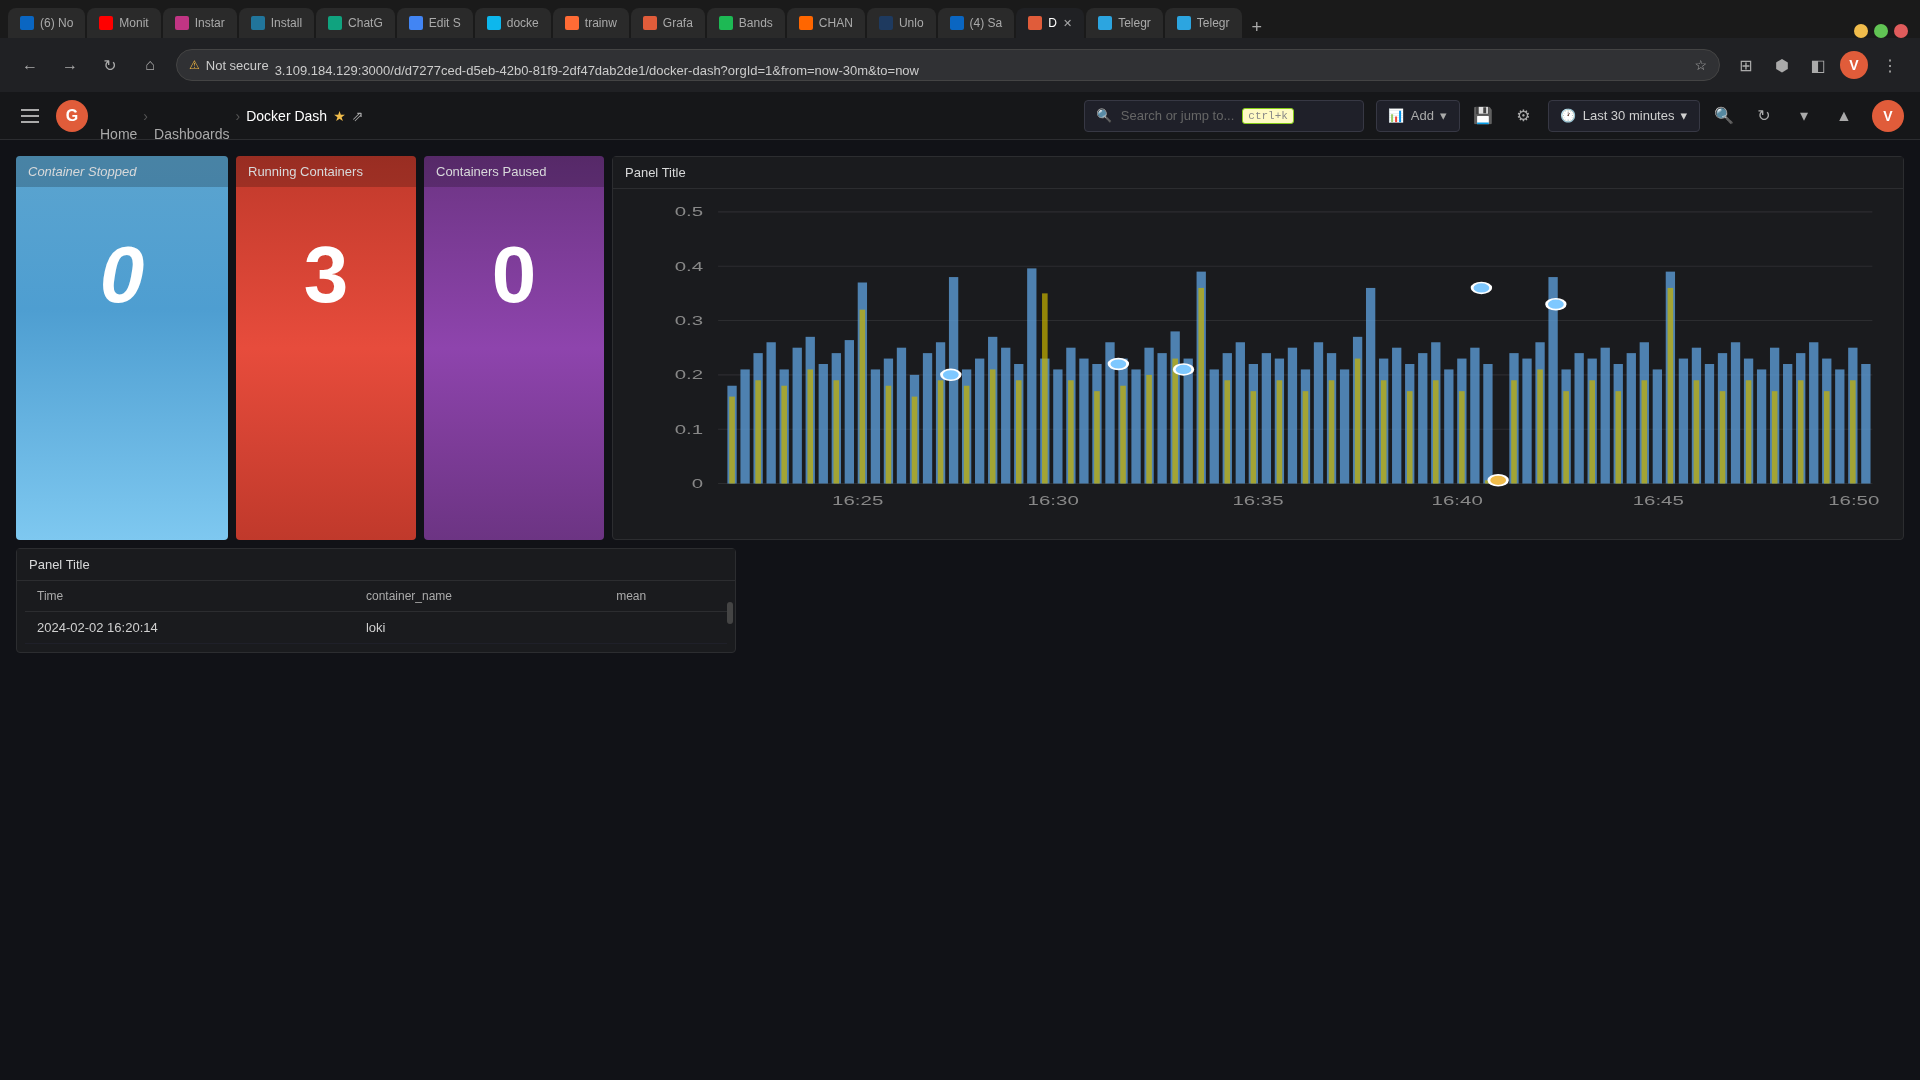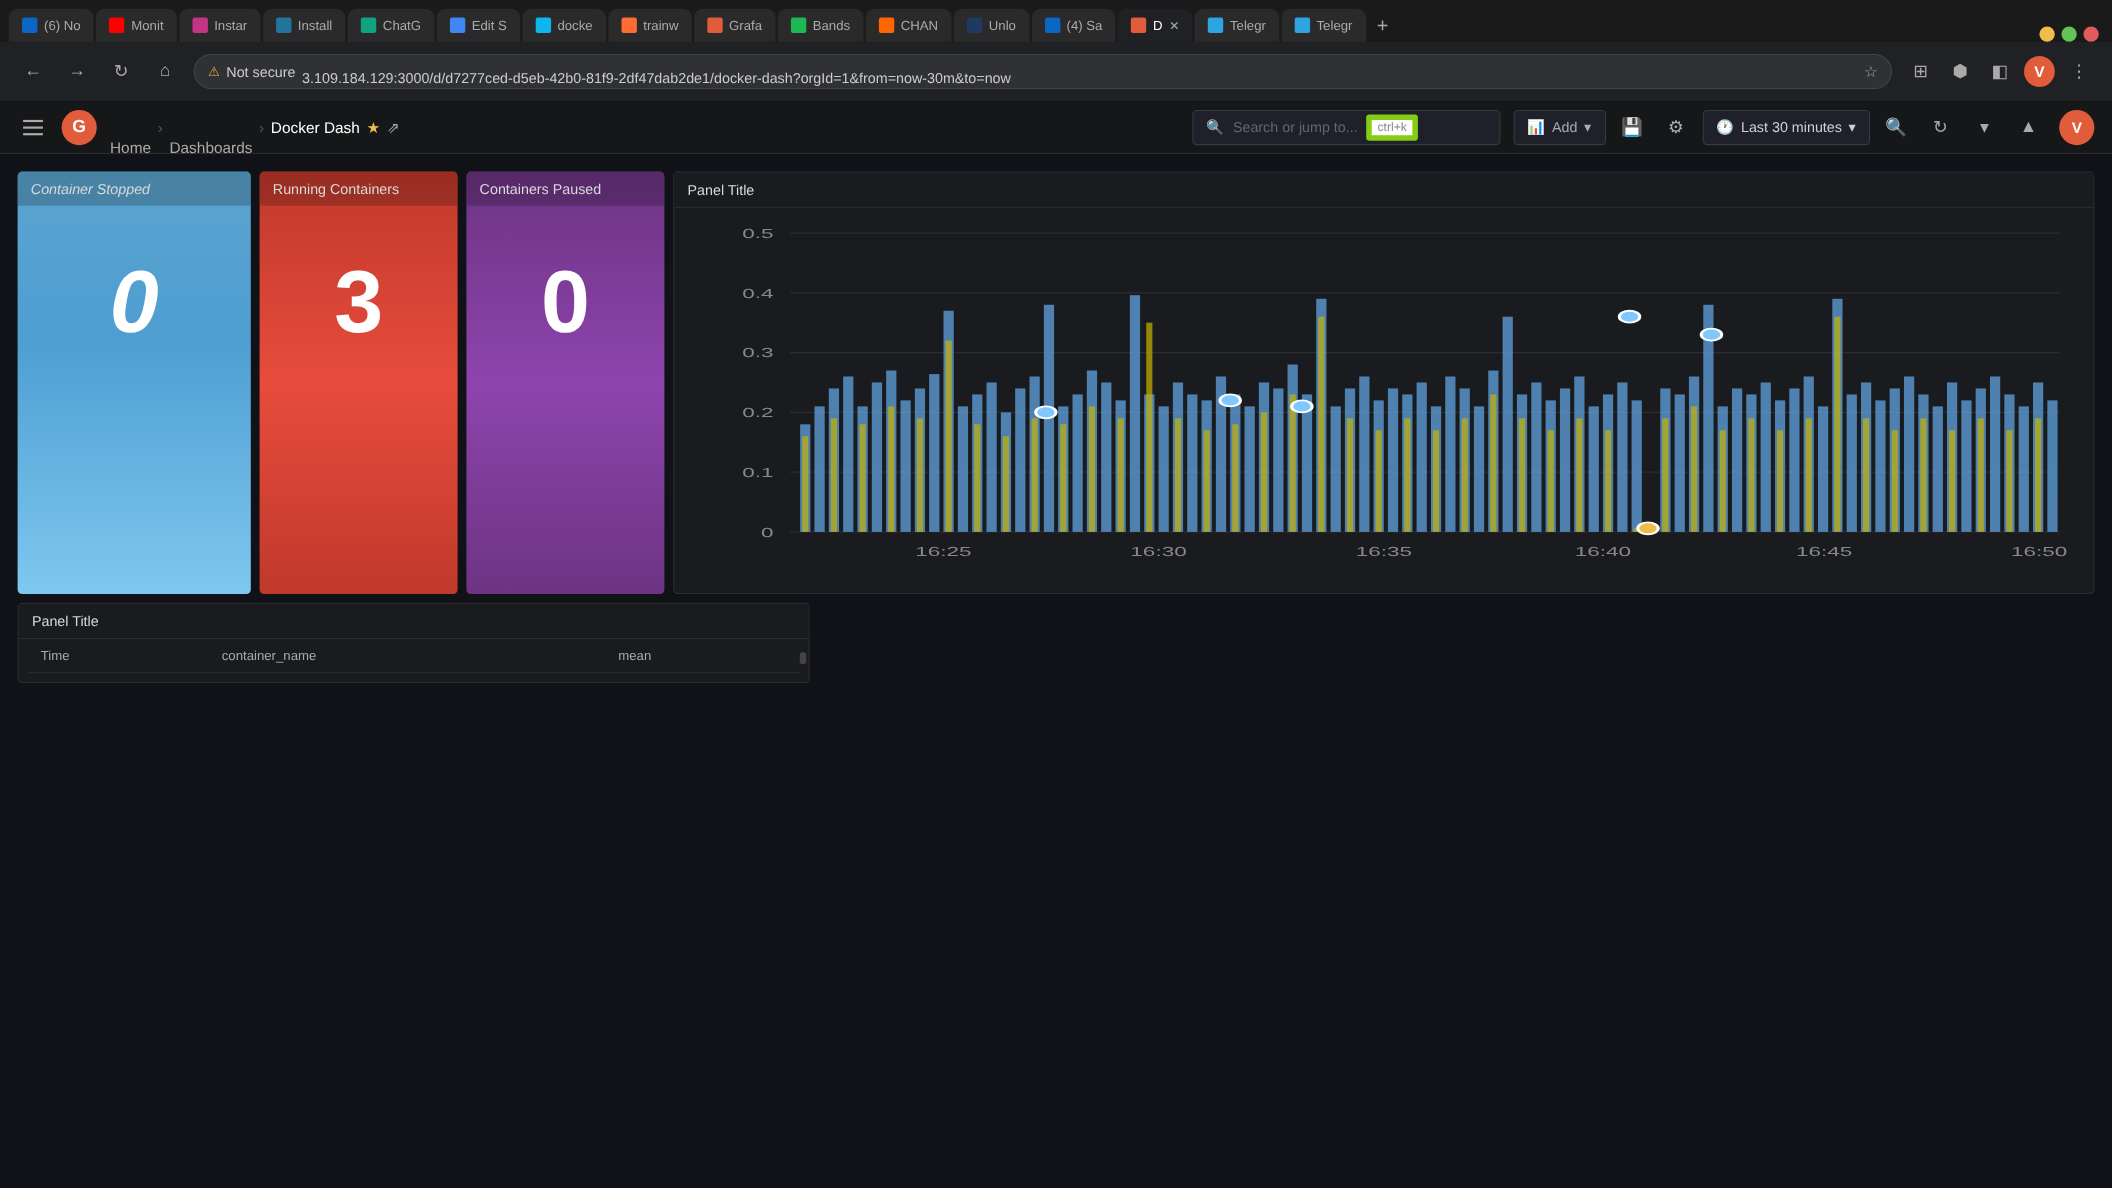--- a/index.html
+++ b/index.html
@@ -11,21 +11,21 @@
     .tab { height: 30px; padding: 0 12px; border-radius: 8px 8px 0 0; display: flex; align-items: center; gap: 6px; font-size: 12px; cursor: pointer; white-space: nowrap; max-width: 160px; overflow: hidden; background: #2a2a2a; color: #aaa; }
     .tab.active { background: #202124; color: #fff; }
     .tab-favicon { width: 14px; height: 14px; border-radius: 2px; flex-shrink: 0; }
     .tab-close { margin-left: auto; opacity: 0.6; font-size: 11px; }
     .tab-new { background: transparent; border: none; color: #aaa; font-size: 18px; cursor: pointer; padding: 0 8px; }
     .wc { width: 14px; height: 14px; border-radius: 50%; cursor: pointer; }
     .wc-min { background: #f0bc4b; }
     .wc-max { background: #61c454; }
     .wc-close { background: #e05c5c; }
 
-    .tab-bar-inner { display: flex; align-items: center; flex: 1; gap: 2px; }
+    .tab-bar-inner { display: flex; align-items: flex-end; flex: 1; gap: 2px; }
     .tab-bar-right { display: flex; align-items: center; gap: 6px; padding: 0 12px; margin-left: auto; }
 
     .address-bar-row { height: 54px; display: flex; align-items: center; padding: 0 16px; gap: 12px; background: #202124; }
     .nav-btn { background: none; border: none; color: #aaa; cursor: pointer; font-size: 16px; width: 28px; height: 28px; display: flex; align-items: center; justify-content: center; border-radius: 50%; }
     .address-bar { flex: 1; background: #303134; border: 1px solid #444; border-radius: 20px; height: 32px; display: flex; align-items: center; padding: 0 12px; gap: 6px; font-size: 13px; color: #ccc; }
     .address-bar .not-secure { color: #f4b942; font-size: 12px; }
     .addr-text { color: #ccc; font-size: 13px; flex: 1; margin-top: 11px; }
     .browser-actions { display: flex; gap: 8px; align-items: center; }
     .browser-icon-btn { background: none; border: none; color: #aaa; cursor: pointer; font-size: 16px; width: 28px; height: 28px; display: flex; align-items: center; justify-content: center; border-radius: 50%; }
     .user-avatar { width: 28px; height: 28px; border-radius: 50%; background: #e05c3a; display: flex; align-items: center; justify-content: center; color: #fff; font-size: 14px; font-weight: bold; }
@@ -38,21 +38,21 @@
     .hamburger { background: none; border: none; color: #aaa; cursor: pointer; font-size: 18px; display: flex; flex-direction: column; gap: 4px; justify-content: center; align-items: center; width: 28px; height: 28px; }
     .hamburger span { display: block; width: 18px; height: 2px; background: #aaa; }
     .breadcrumb { display: flex; align-items: center; gap: 6px; font-size: 14px; }
     .bread-link { color: #aaa; cursor: pointer; text-decoration: none; margin-top: 36px; }
     .bread-sep { color: #555; }
     .bread-current { color: #fff; font-weight: 500; }
     .bread-star { color: #f0bc4b; font-size: 14px; cursor: pointer; }
     .bread-share { color: #aaa; font-size: 14px; cursor: pointer; }
     .nav-spacer { flex: 1; }
     .search-box { background: #1f2029; border: 1px solid #373844; border-radius: 4px; height: 32px; display: flex; align-items: center; padding: 0 12px; gap: 8px; color: #666; font-size: 13px; min-width: 280px; cursor: pointer; }
-    .search-kbd { background: #ffffff; border: 5px solid #84cc16; border-radius: 3px; padding: 1px 5px; font-size: 11px; color: #888; }
+    .search-kbd { background: #fef9c3; border: 1px solid #84cc16; border-radius: 3px; padding: 1px 5px; font-size: 11px; color: #888; font-family: Liberation Mono, monospace; }
     .nav-actions { display: flex; gap: 8px; align-items: center; }
     .nav-btn-group { display: flex; align-items: center; background: #1f2029; border: 1px solid #373844; border-radius: 4px; height: 32px; }
     .nav-action-btn { background: none; border: none; color: #aaa; cursor: pointer; font-size: 13px; height: 32px; padding: 0 12px; display: flex; align-items: center; gap: 6px; white-space: nowrap; border-radius: 4px; }
     .nav-icon-btn { background: none; border: none; color: #aaa; cursor: pointer; font-size: 16px; width: 32px; height: 32px; display: flex; align-items: center; justify-content: center; border-radius: 4px; }
     .time-range-btn { background: #1f2029; border: 1px solid #373844; border-radius: 4px; height: 32px; padding: 0 12px; display: flex; align-items: center; gap: 6px; color: #d0d0d0; cursor: pointer; font-size: 13px; }
     .user-menu { width: 32px; height: 32px; border-radius: 50%; background: #e05c3a; display: flex; align-items: center; justify-content: center; color: #fff; font-size: 14px; font-weight: bold; cursor: pointer; }
 
     
     .dashboard { flex: 1; padding: 16px; overflow-y: auto; background: #111217; }
 
@@ -443,20 +443,25 @@
         <div style="position:relative;padding:0 8px 8px;">
           <table>
             <thead>
               <tr>
                 <th>Time</th>
                 <th>container_name</th>
                 <th class="col-mean">mean</th>
               </tr>
             </thead>
             <tbody>
+              <tr>
+                <td>2024-02-02 16:20:14</td>
+                <td>loki</td>
+                <td class="col-mean"></td>
+              </tr>
             </tbody>
           </table>
           <div class="scrollbar-indicator"></div>
         </div>
       </div>
     </div>
   </div>
 </div>
 
 </body></html>

